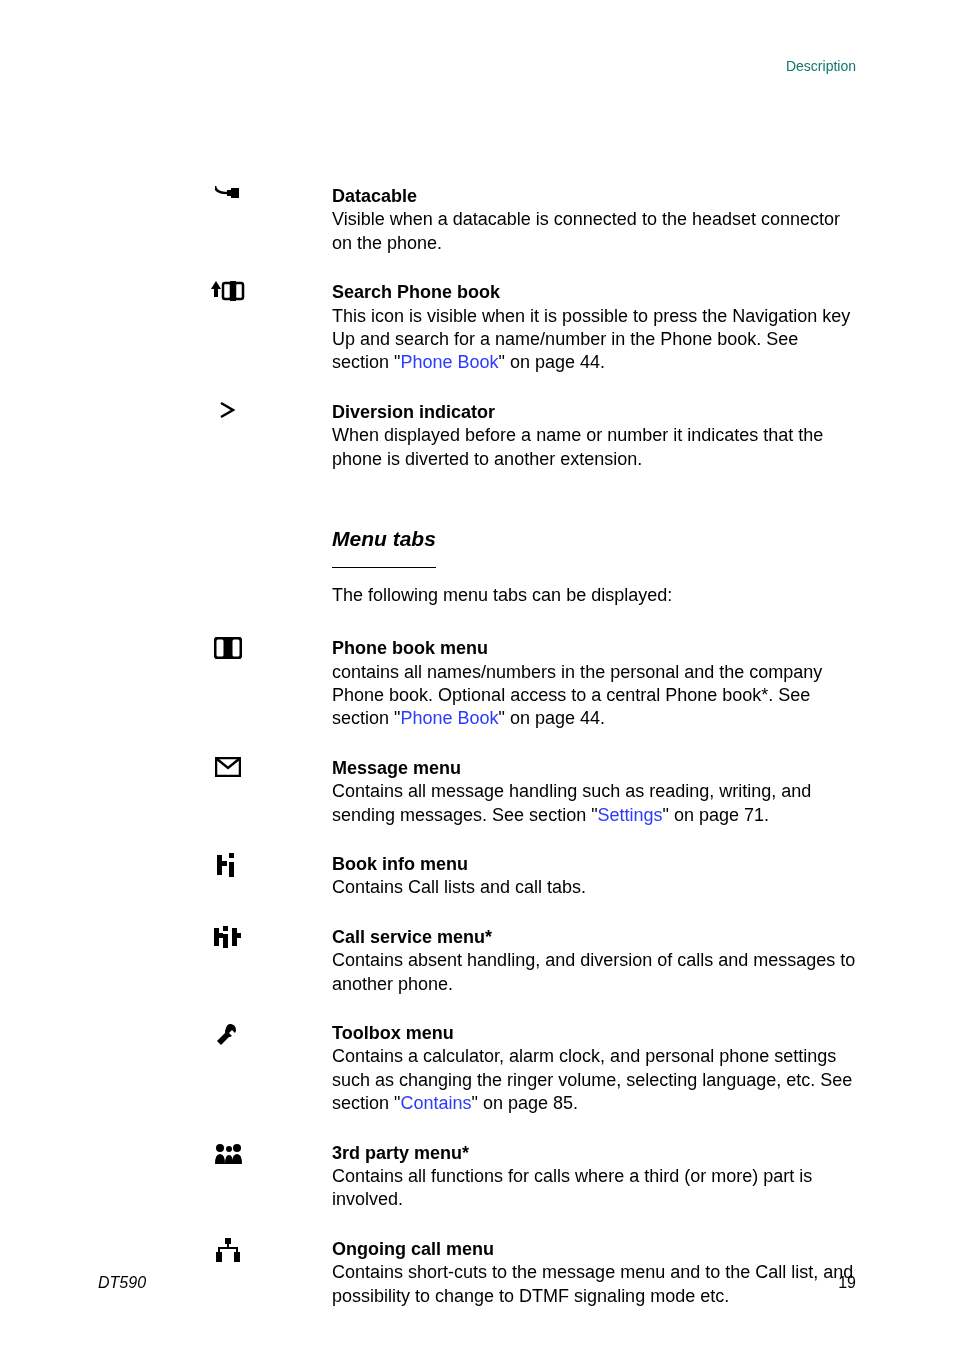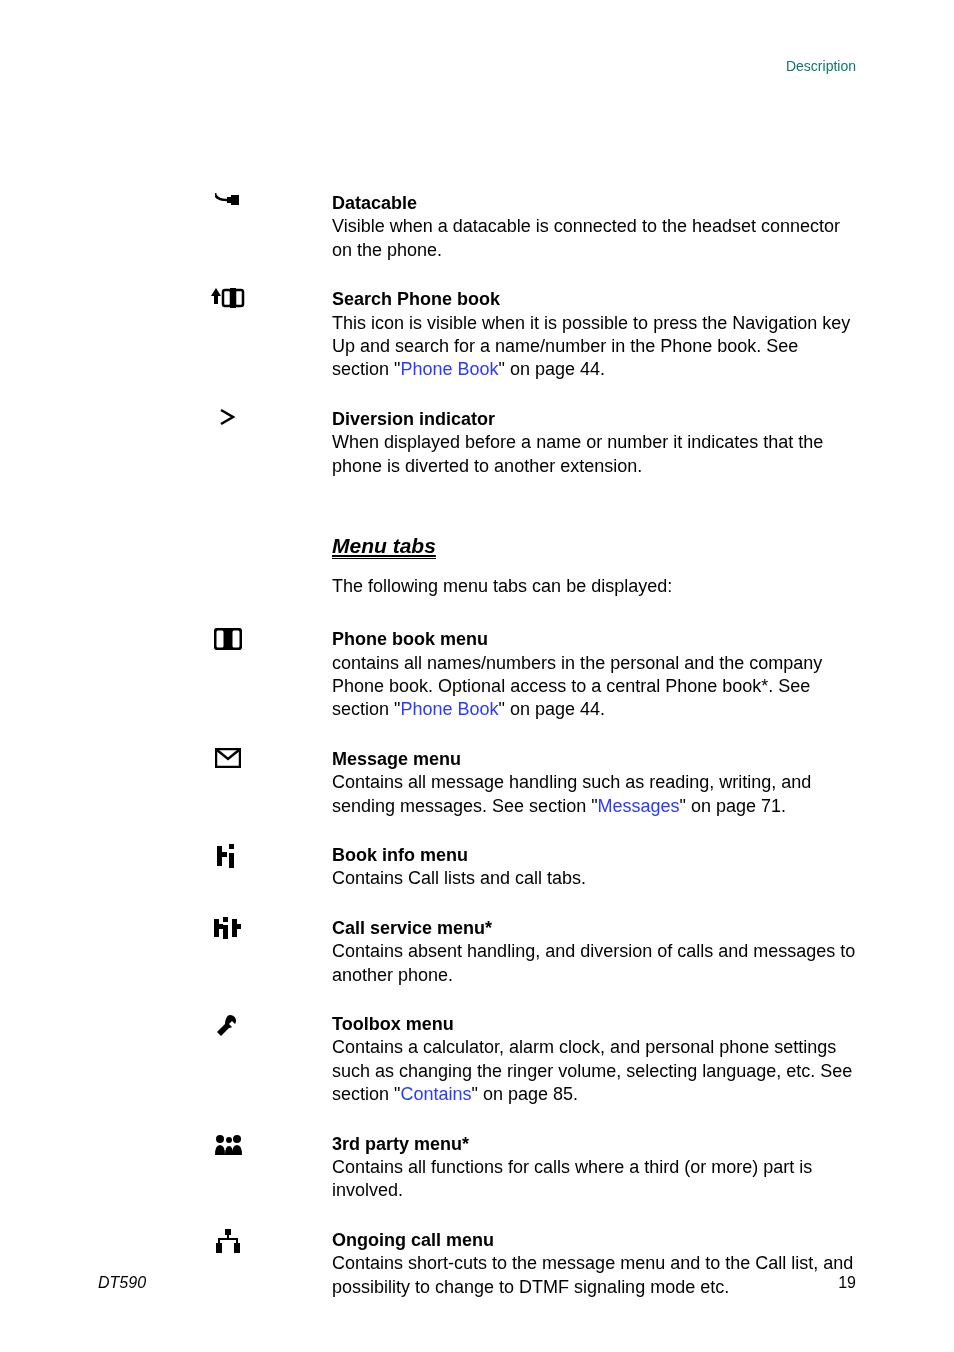--- a/index.html
+++ b/index.html
@@ -37,45 +37,43 @@
       left: -52px;
       top: 0;
       width: 40px;
       height: 28px;
       display: flex;
       align-items: flex-start;
       justify-content: center;
     }
     .item-body {
       padding-left: 72px;
-      margin-top: 7px;
     }
     .item-title {
       font-weight: bold;
       font-size: 18px;
       line-height: 1.3;
     }
     .item-text {
       font-size: 18px;
       line-height: 1.3;
     }
     .link {
       color: #2a3aff;
     }
     .section-heading {
       font-style: italic;
       font-weight: bold;
       font-size: 21px;
       border-bottom: 1.5px solid #000;
       display: inline-block;
-      padding-bottom: 0;
+      padding-bottom: 16px;
       margin-top: 30px;
       margin-bottom: 16px;
       margin-left: 72px;
-      text-decoration: underline;
     }
     .preamble {
       font-size: 18px;
       line-height: 1.3;
       margin-left: 72px;
       margin-bottom: 30px;
     }
     .footer-left {
       position: absolute;
       bottom: 60px;
@@ -171,21 +169,21 @@
   <div class="item">
     <div class="icon-slot">
       <svg width="26" height="20" viewBox="0 0 26 20">
         <rect x="1" y="1" width="24" height="18" fill="none" stroke="#000" stroke-width="2.5"></rect>
         <path d="M 2 2 L 13 11 L 24 2" fill="none" stroke="#000" stroke-width="2.5"></path>
       </svg>
     </div>
     <div class="item-body">
       <div class="item-title">Message menu</div>
       <div class="item-text">
-        <span>Contains all message handling such as reading, writing, and sending messages. See section "</span><span class="link">Messages</span><span>" on page 71.</span>
+        <span>Contains all message handling such as reading, writing, and sending messages. See section "</span><span class="link">Settings</span><span>" on page 71.</span>
       </div>
     </div>
   </div>
 
   
   <div class="item">
     <div class="icon-slot">
       <svg width="22" height="24" viewBox="0 0 22 24">
         <rect x="0" y="2" width="5" height="20" fill="#000"></rect>
         <rect x="0" y="8" width="10" height="5" fill="#000"></rect>

